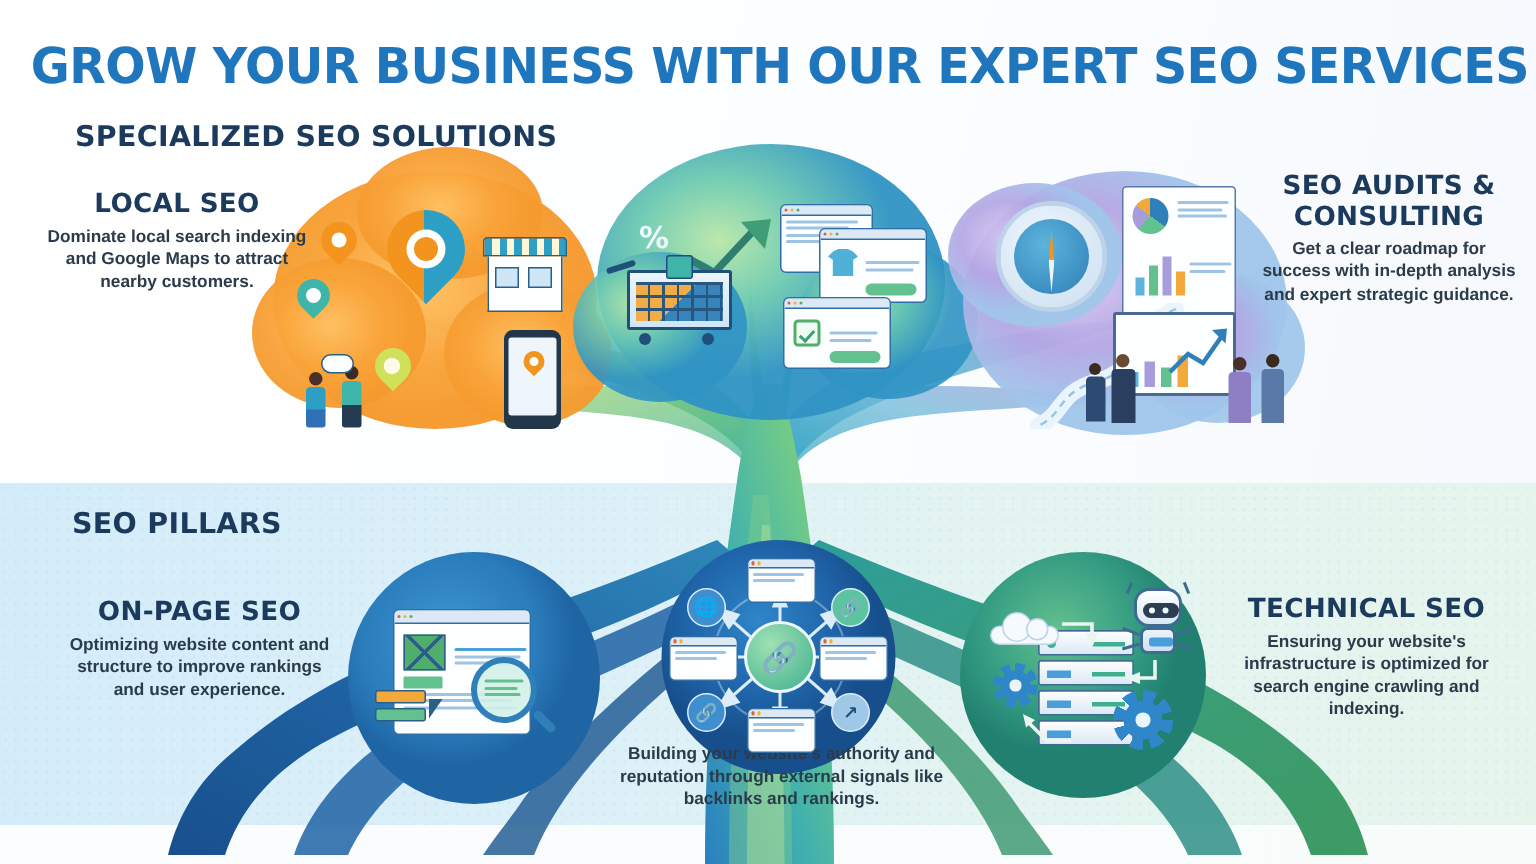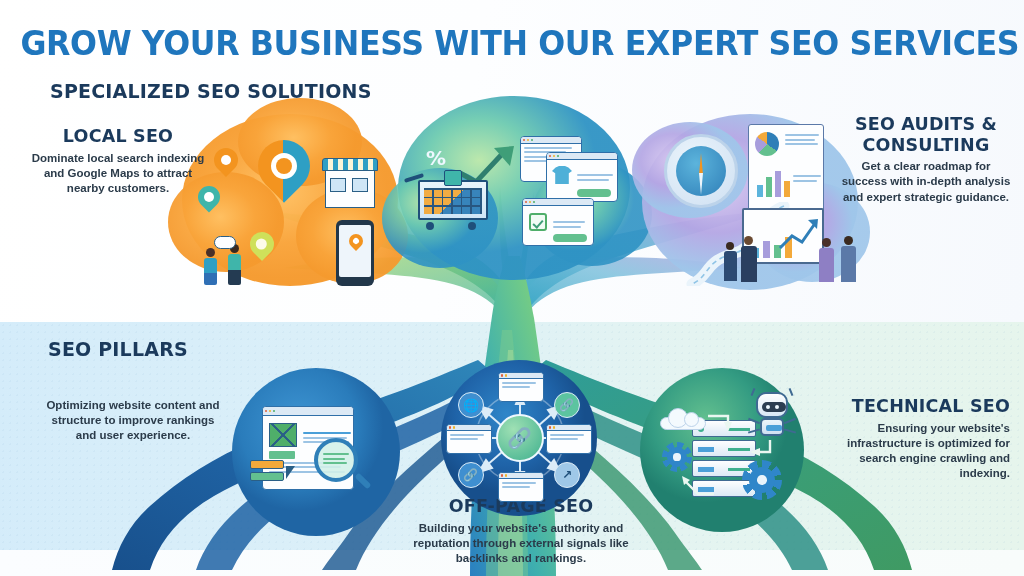--- a/index.html
+++ b/index.html
@@ -223,29 +223,29 @@
 
   <div class="svc c" style="left:840px; top:114px; width:172px;">
     <h3>
       <span>SEO AUDITS &amp;</span><br>
       <span>CONSULTING</span>
     </h3>
     <p>Get a clear roadmap for success with in-depth analysis and expert strategic guidance.</p>
   </div>
 
   <div class="svc c" style="left:42px; top:398px; width:182px;">
+    <h3>ON-PAGE SEO</h3>
     <p>Optimizing website content and structure to improve rankings and user experience.</p>
   </div>
 
   <div class="svc c" style="left:390px; top:496px; width:262px;">
-    <h3>OFF-PAGE SEO</h3>
     <p>Building your website's authority and reputation through external signals like backlinks and rankings.</p>
   </div>
 
-  <div class="svc c" style="left:812px; top:396px; width:198px;text-align:right;">
+  <div class="svc c" style="left:812px; top:396px; width:198px;">
     <h3>TECHNICAL SEO</h3>
     <p>Ensuring your website's infrastructure is optimized for search engine crawling and indexing.</p>
   </div>
 
   <div class="ill" style="left:196px; top:128px; width:190px; height:160px;">
     <div class="pin" style="left:62px; top:12px; width:52px; height:52px;
          background:linear-gradient(135deg,#f3941f 48%,#2e9fc4 48%);">
       <i style="left:13px; top:13px; width:26px; height:26px;"></i>
       <i style="left:18px; top:18px; width:16px; height:16px; background:#f3941f;"></i>
     </div>

